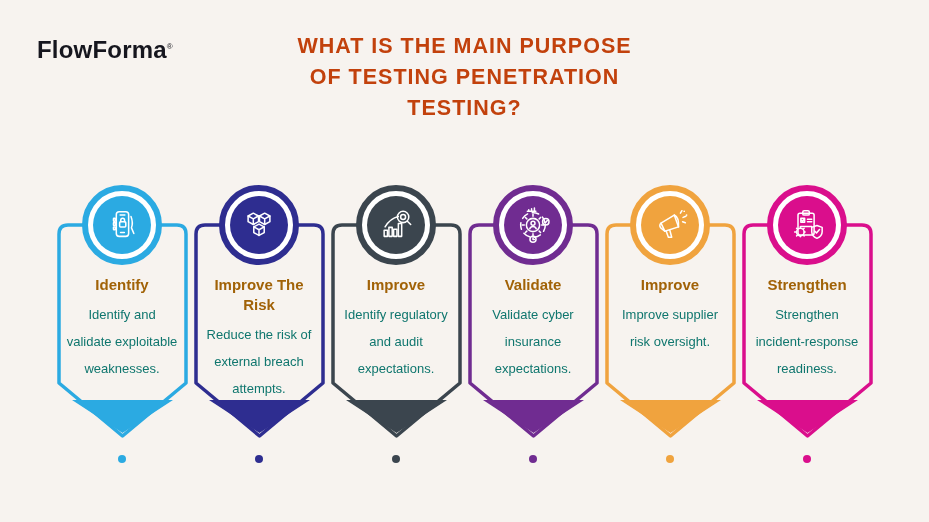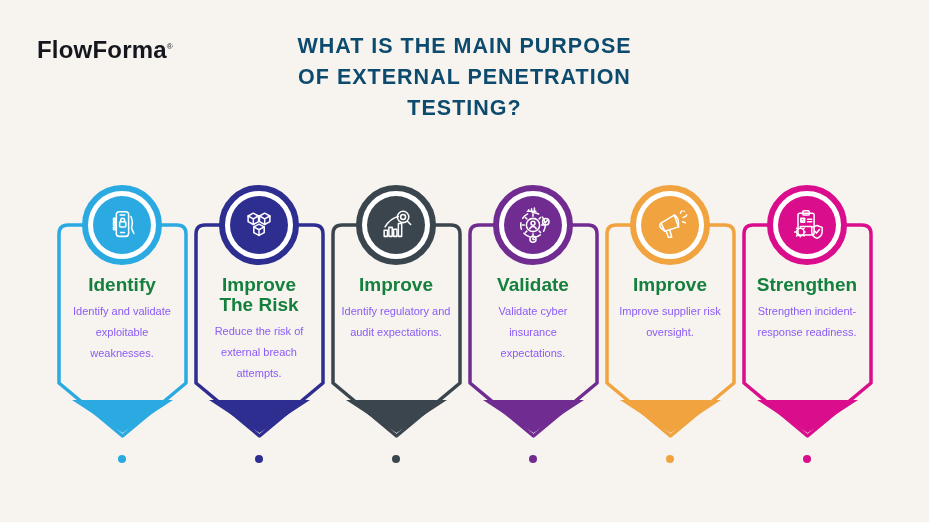--- a/index.html
+++ b/index.html
@@ -11,21 +11,21 @@
   .canvas { position:relative; width:929px; height:522px; background:#f7f3ef; }
 
   
   .logo {
     position:absolute; left:37px; top:36px;
     font-size:24px; font-weight:700; color:#16161e; letter-spacing:0.2px;
   }
   .logo sup { font-size:8px; font-weight:400; vertical-align:super; }
   .title {
     position:absolute; left:0; right:0; top:31px;
-    text-align:center; color:#0c4a6e;
+    text-align:center; color:#c2410c;
     font-size:21.5px; font-weight:700; line-height:31px; letter-spacing:1px;
   }
   .title span { display:block; }
 
   
   .cards {
     position:absolute; top:185px; left:50%; transform:translateX(-50%);
     display:flex; gap:6px;
   }
   .card { position:relative; width:131px; height:290px; }
@@ -45,40 +45,40 @@
     display:flex; align-items:center; justify-content:center;
   }
   .icon-slot svg { display:block; }
   .icon-slot svg * { stroke:#ffffff; fill:none; stroke-width:1.6; stroke-linecap:round; stroke-linejoin:round; }
   .icon-slot svg .fdot { fill:#ffffff; stroke:none; }
 
   .card-text {
     position:relative; z-index:1; margin-top:10px; padding:0 10px;
     text-align:center;
   }
-  .card-heading { font-size:19px; font-weight:700; color:#15803d; line-height:20px; margin-bottom:6px; }
-  .card-body { font-size:11px; color:#8b5cf6; line-height:21px; }
+  .card-heading { font-size:15px; font-weight:700; color:#a16207; line-height:20px; margin-bottom:6px; }
+  .card-body { font-size:13px; color:#0f766e; line-height:27px; }
 
   .dot {
     position:absolute; top:270px; left:50%; margin-left:-4px;
     width:8px; height:8px; border-radius:50%; background:var(--c);
   }
 </style>
 </head>
 <body>
 
 <div class="canvas">
 
   <div class="logo">
     <span>FlowForma</span><sup>®</sup>
   </div>
 
   <div class="title">
     <span>WHAT IS THE MAIN PURPOSE</span>
-    <span>OF EXTERNAL PENETRATION</span>
+    <span>OF TESTING PENETRATION</span>
     <span>TESTING?</span>
   </div>
 
   <div class="cards">
       <div class="card" style="--c: #2baae2;">
     <svg class="pennant" viewBox="0 0 131 222">
       <path class="outline" d="M11 2 H120 Q129 2 129 11 V160 L65.5 213 L2 160 V11 Q2 2 11 2 Z"></path>
       <path class="chevron" d="M15 177 H116 L65.5 210 Z"></path>
     </svg>
     <div class="circle">

